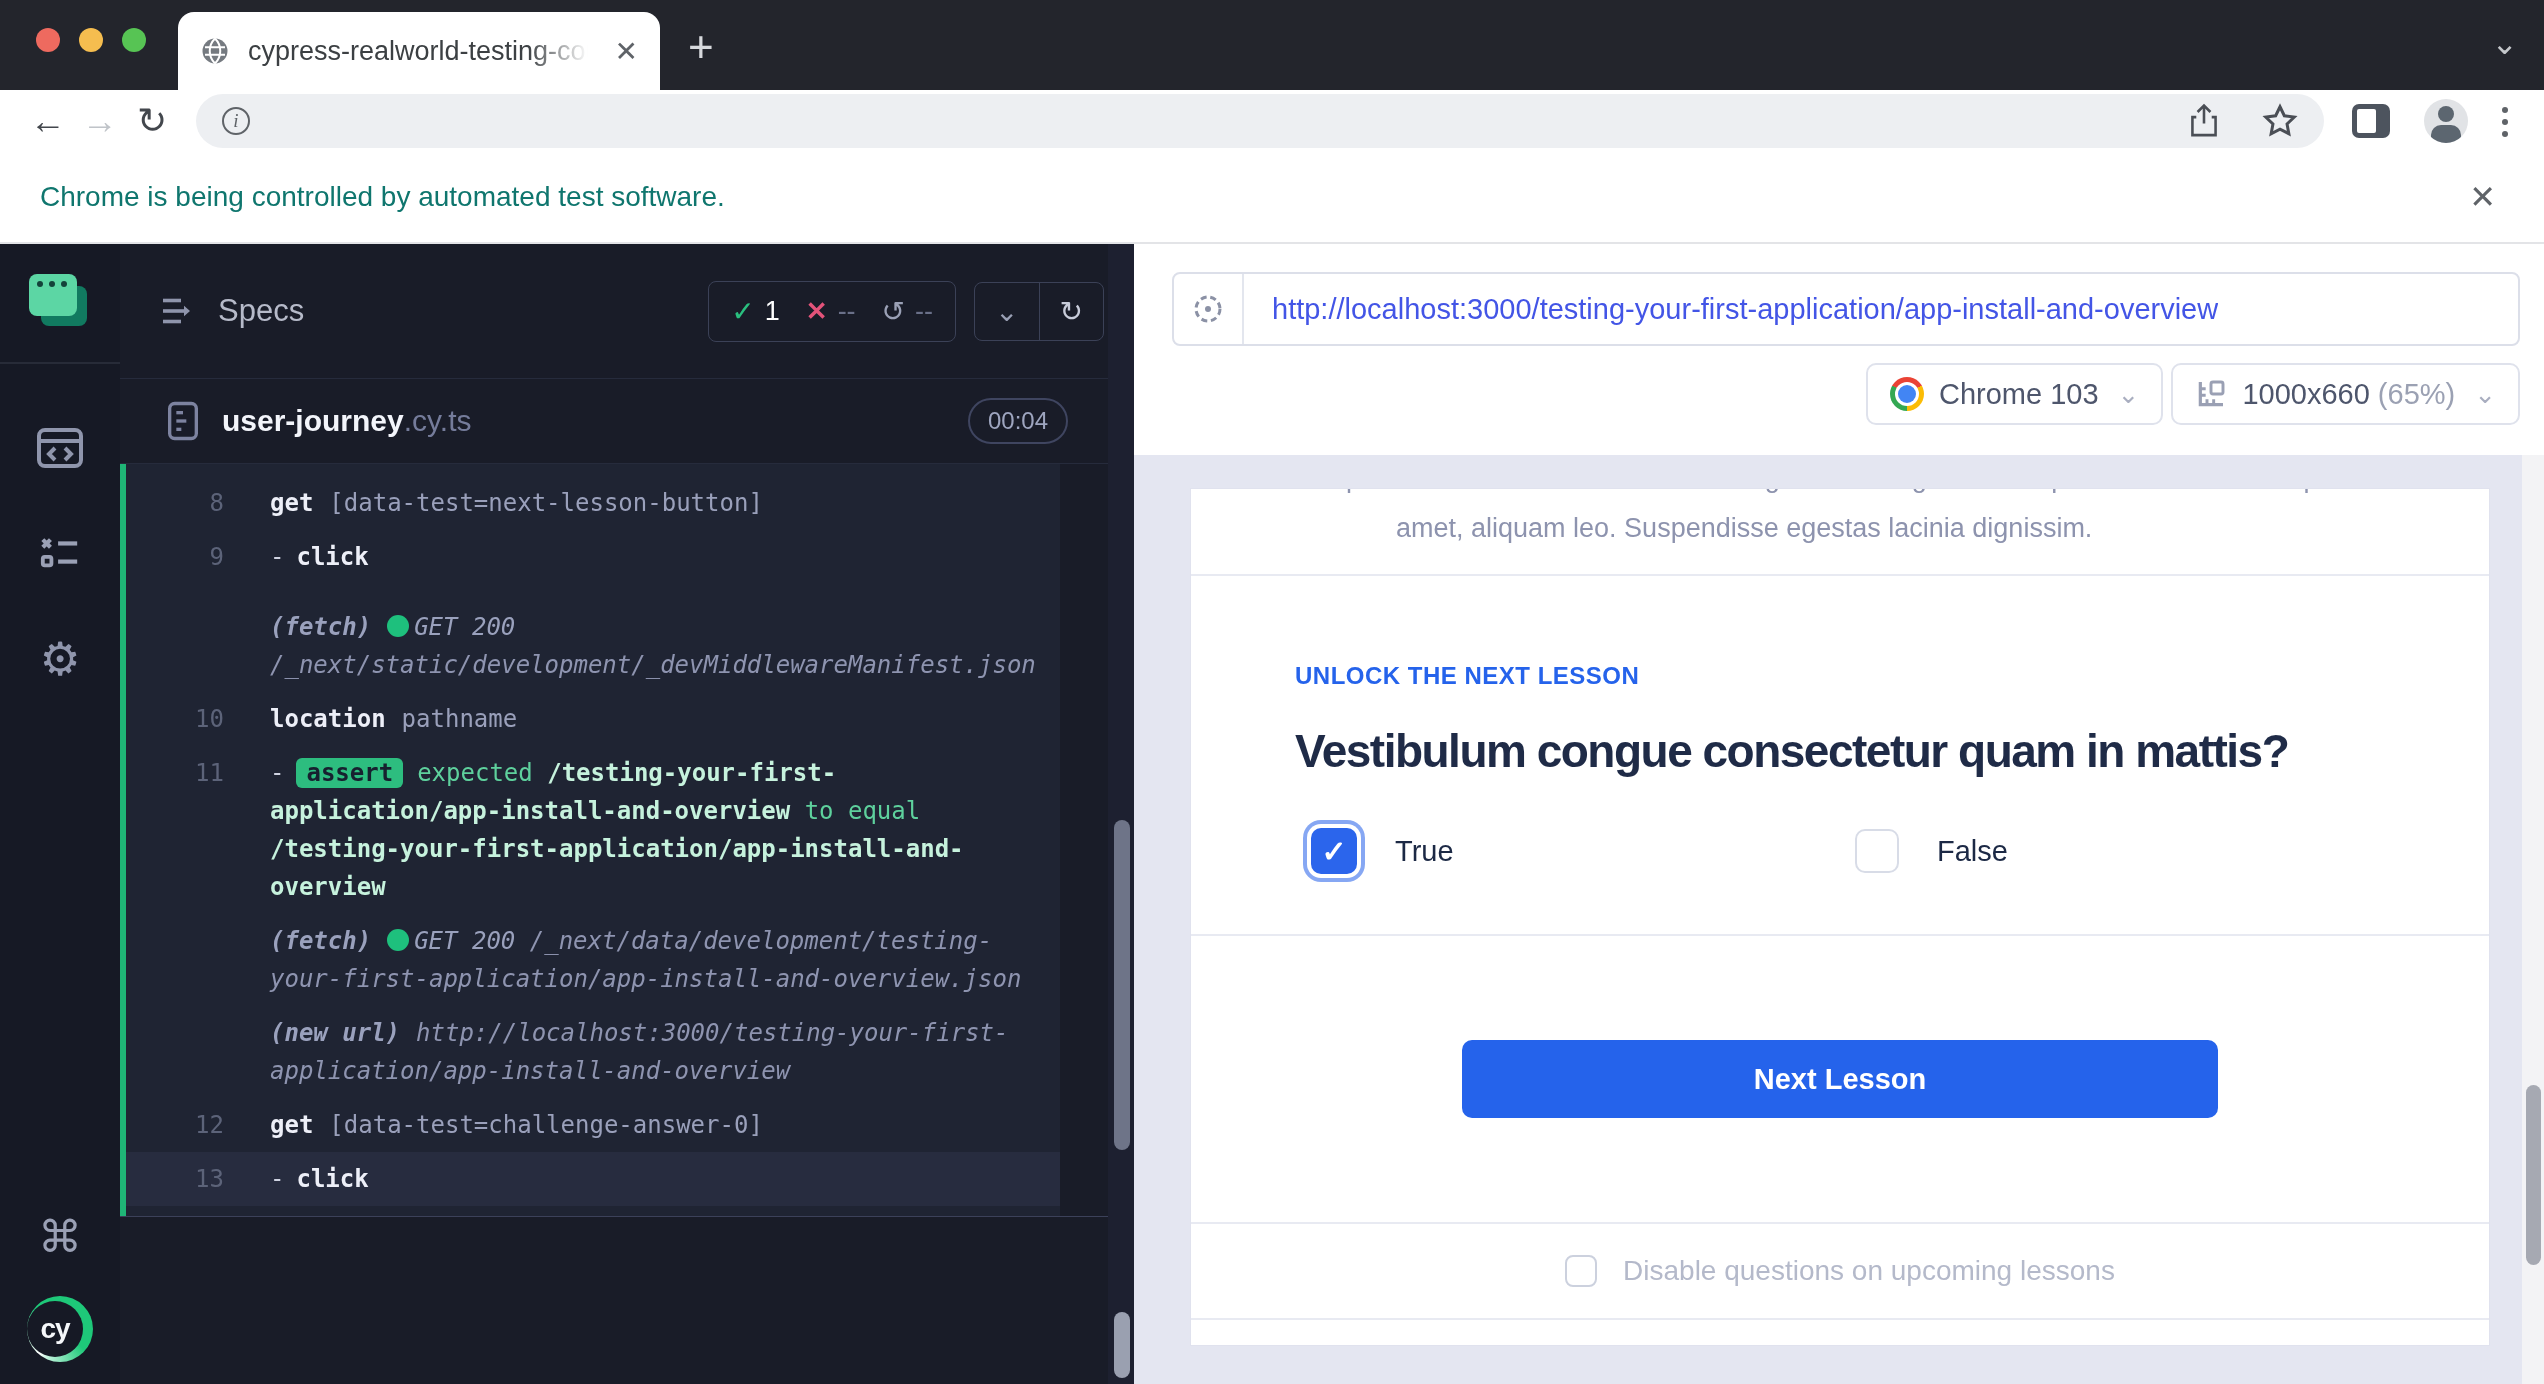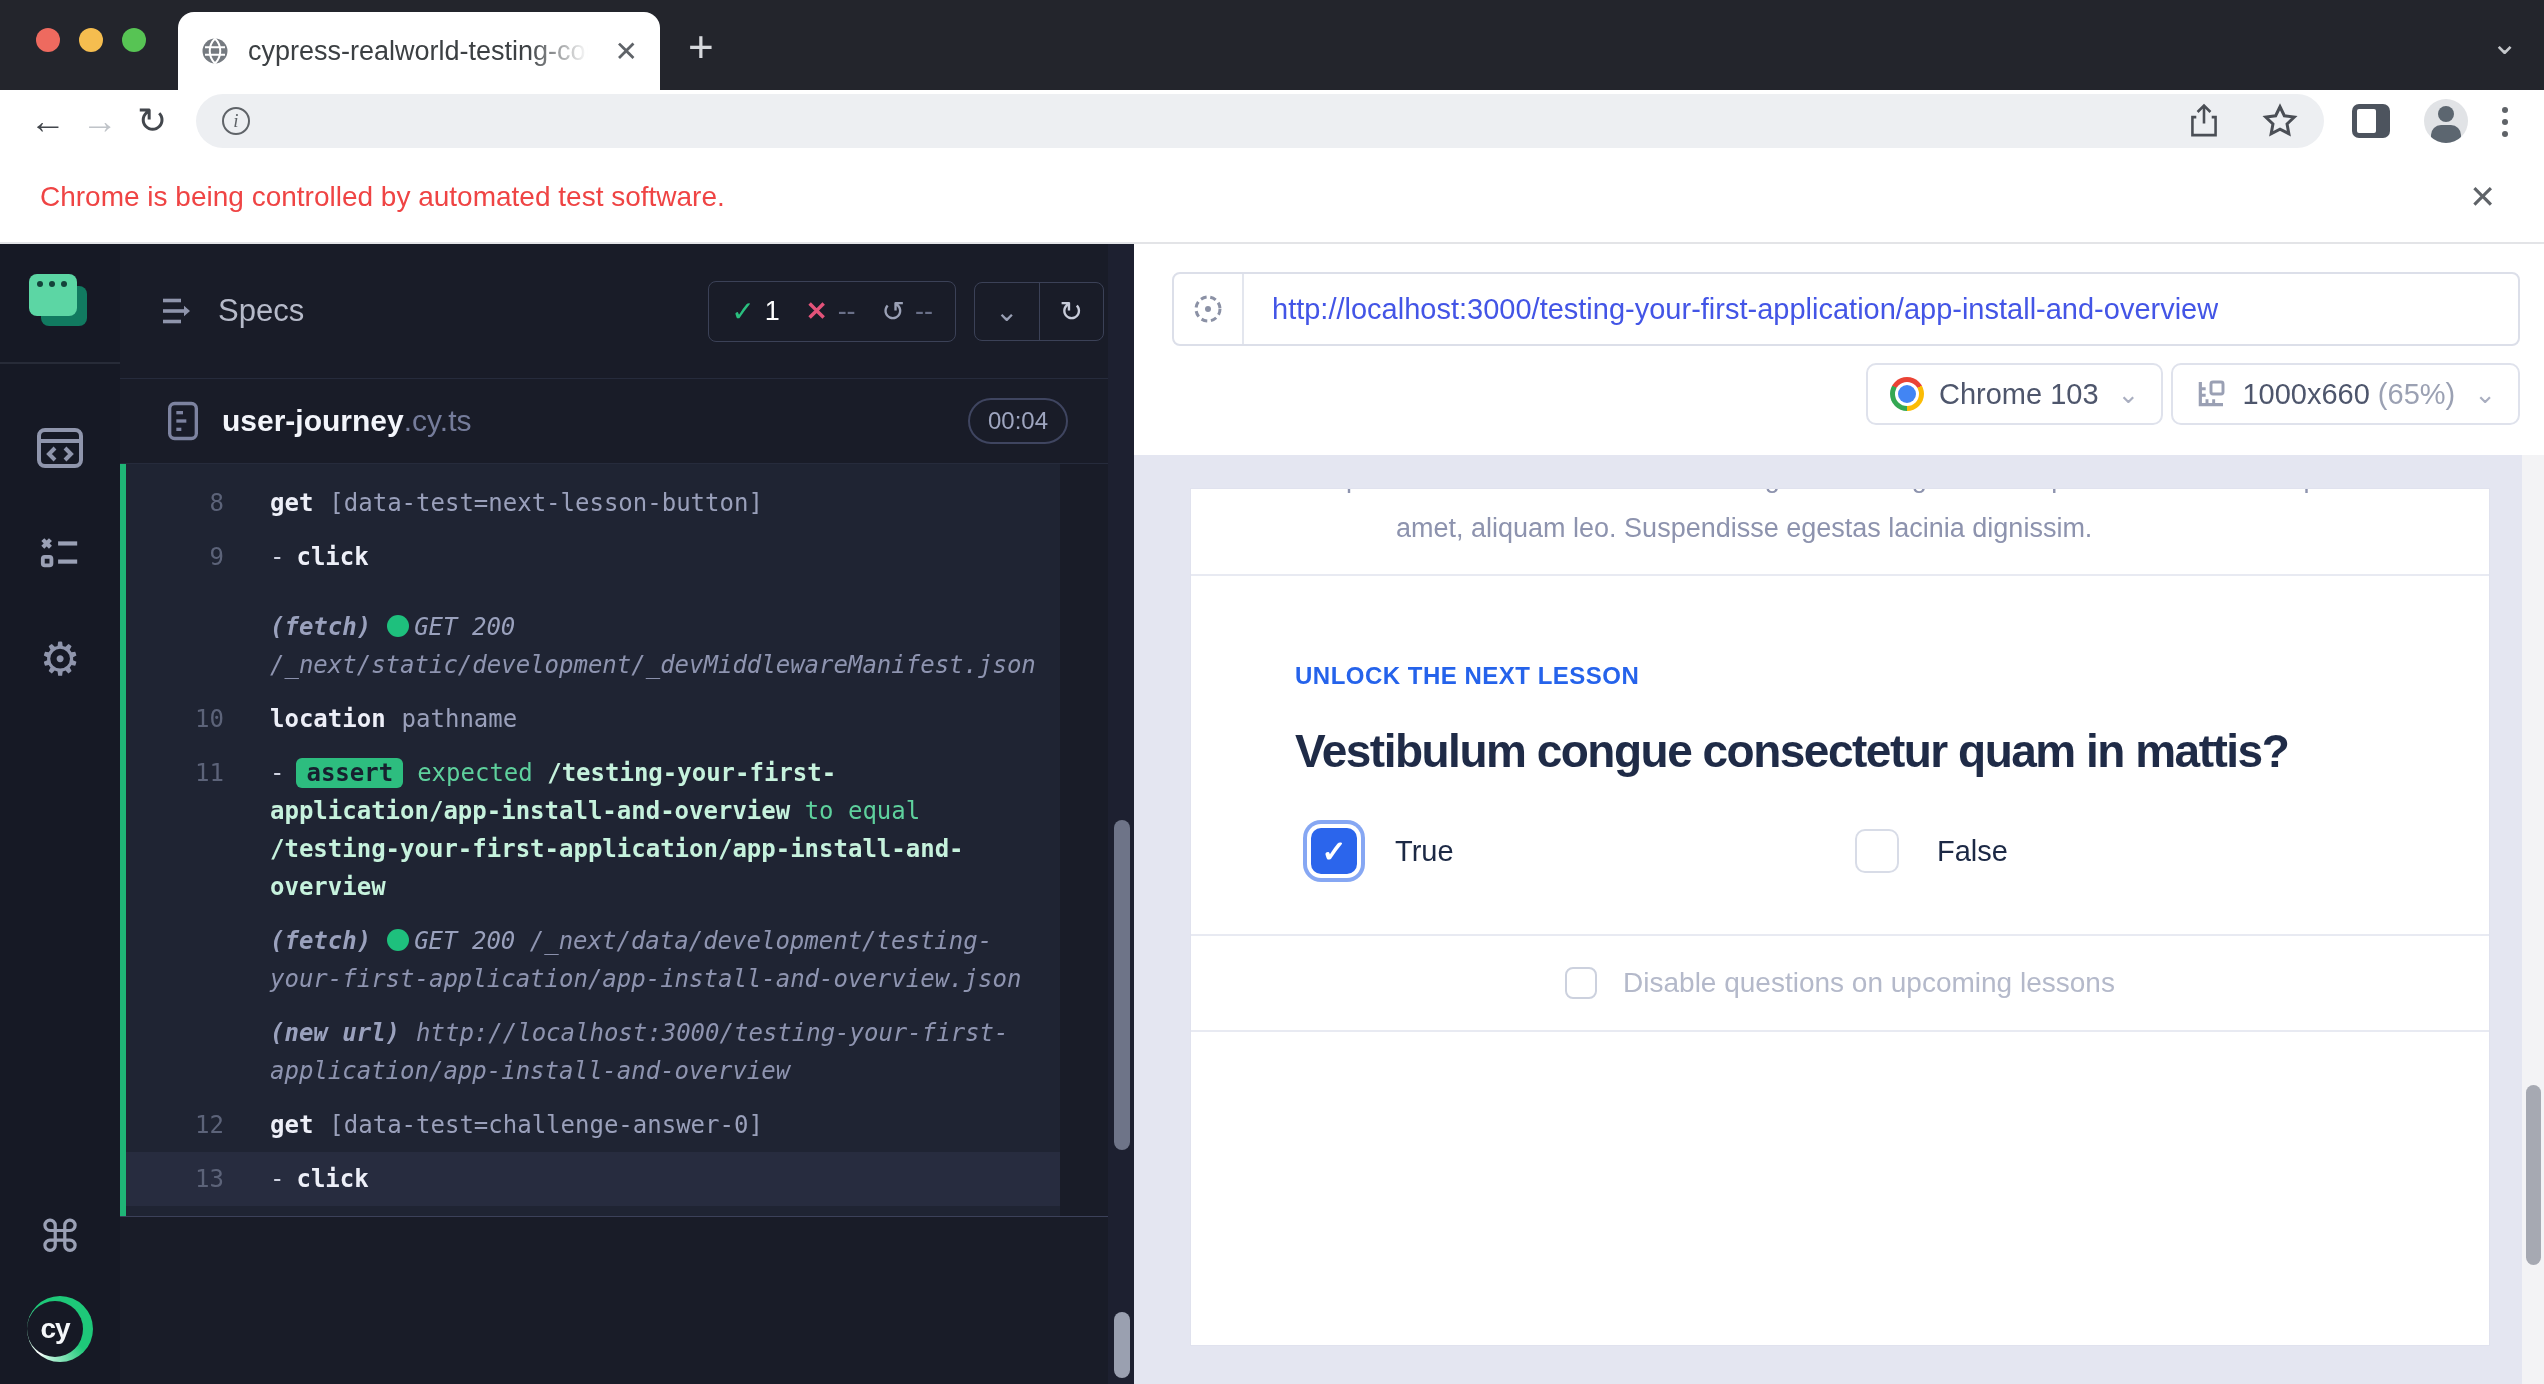--- a/index.html
+++ b/index.html
@@ -32,21 +32,21 @@
   .split-icon { width:38px; height:34px; background:#4d545e; border-radius:7px; position:relative; }
   .split-icon::before { content:""; position:absolute; left:5px; top:5px; bottom:5px; width:19px; background:#fff; border-radius:2px; }
   .avatar { width:44px; height:44px; border-radius:50%; background:#e1e3e6; position:relative; overflow:hidden; }
   .avatar::before { content:""; position:absolute; left:14px; top:7px; width:16px; height:16px; border-radius:50%; background:#5c6670; }
   .avatar::after { content:""; position:absolute; left:7px; top:26px; width:30px; height:18px; border-radius:10px 10px 0 0; background:#5c6670; }
   .dots-icon { display:flex; flex-direction:column; gap:6px; padding:2px 14px 0 0; }
   .dots-icon i { width:6px; height:6px; border-radius:50%; background:#5f6368; }
 
   
   #infobar { position:absolute; left:0; top:152px; width:2544px; height:92px; background:#fff; border-bottom:2px solid #e3e4e7; display:flex; align-items:center; padding:0 48px 0 40px; }
-  #infobar .msg { font-size:28px; color:#ef4444;text-align:center; }
+  #infobar .msg { font-size:28px; color:#0f766e;text-align:center; }
   #infobar .close { margin-left:auto; font-size:32px; color:#5f6368; }
 
   
   #main { position:absolute; left:0; top:244px; width:2544px; height:1140px; display:flex; }
 
   
   #sidebar { width:120px; height:100%; background:#161925; display:flex; flex-direction:column; align-items:center; flex:none; }
   .side-logo { margin-top:30px; position:relative; width:62px; height:58px; }
   .side-logo .back { position:absolute; left:12px; top:12px; width:46px; height:40px; background:#117a60; border-radius:8px; }
   .side-logo .front { position:absolute; left:0; top:0; width:48px; height:42px; background:#5cd6a4; border-radius:8px; }
@@ -379,20 +379,23 @@
               <span class="cb-true">✓</span>
               <span class="answer-label">True</span>
             </div>
             <div class="answer">
               <span class="cb-false"></span>
               <span class="answer-label">False</span>
             </div>
           </div>
         </div>
 
+        <div class="sec-button">
+          <button class="next-btn">Next Lesson</button>
+        </div>
 
         <div class="sec-footer">
           <span class="cb-footer"></span>
           <span class="footer-label">Disable questions on upcoming lessons</span>
         </div>
 
       </div>
     </div>
 
     <div class="aut-scroll-track">

